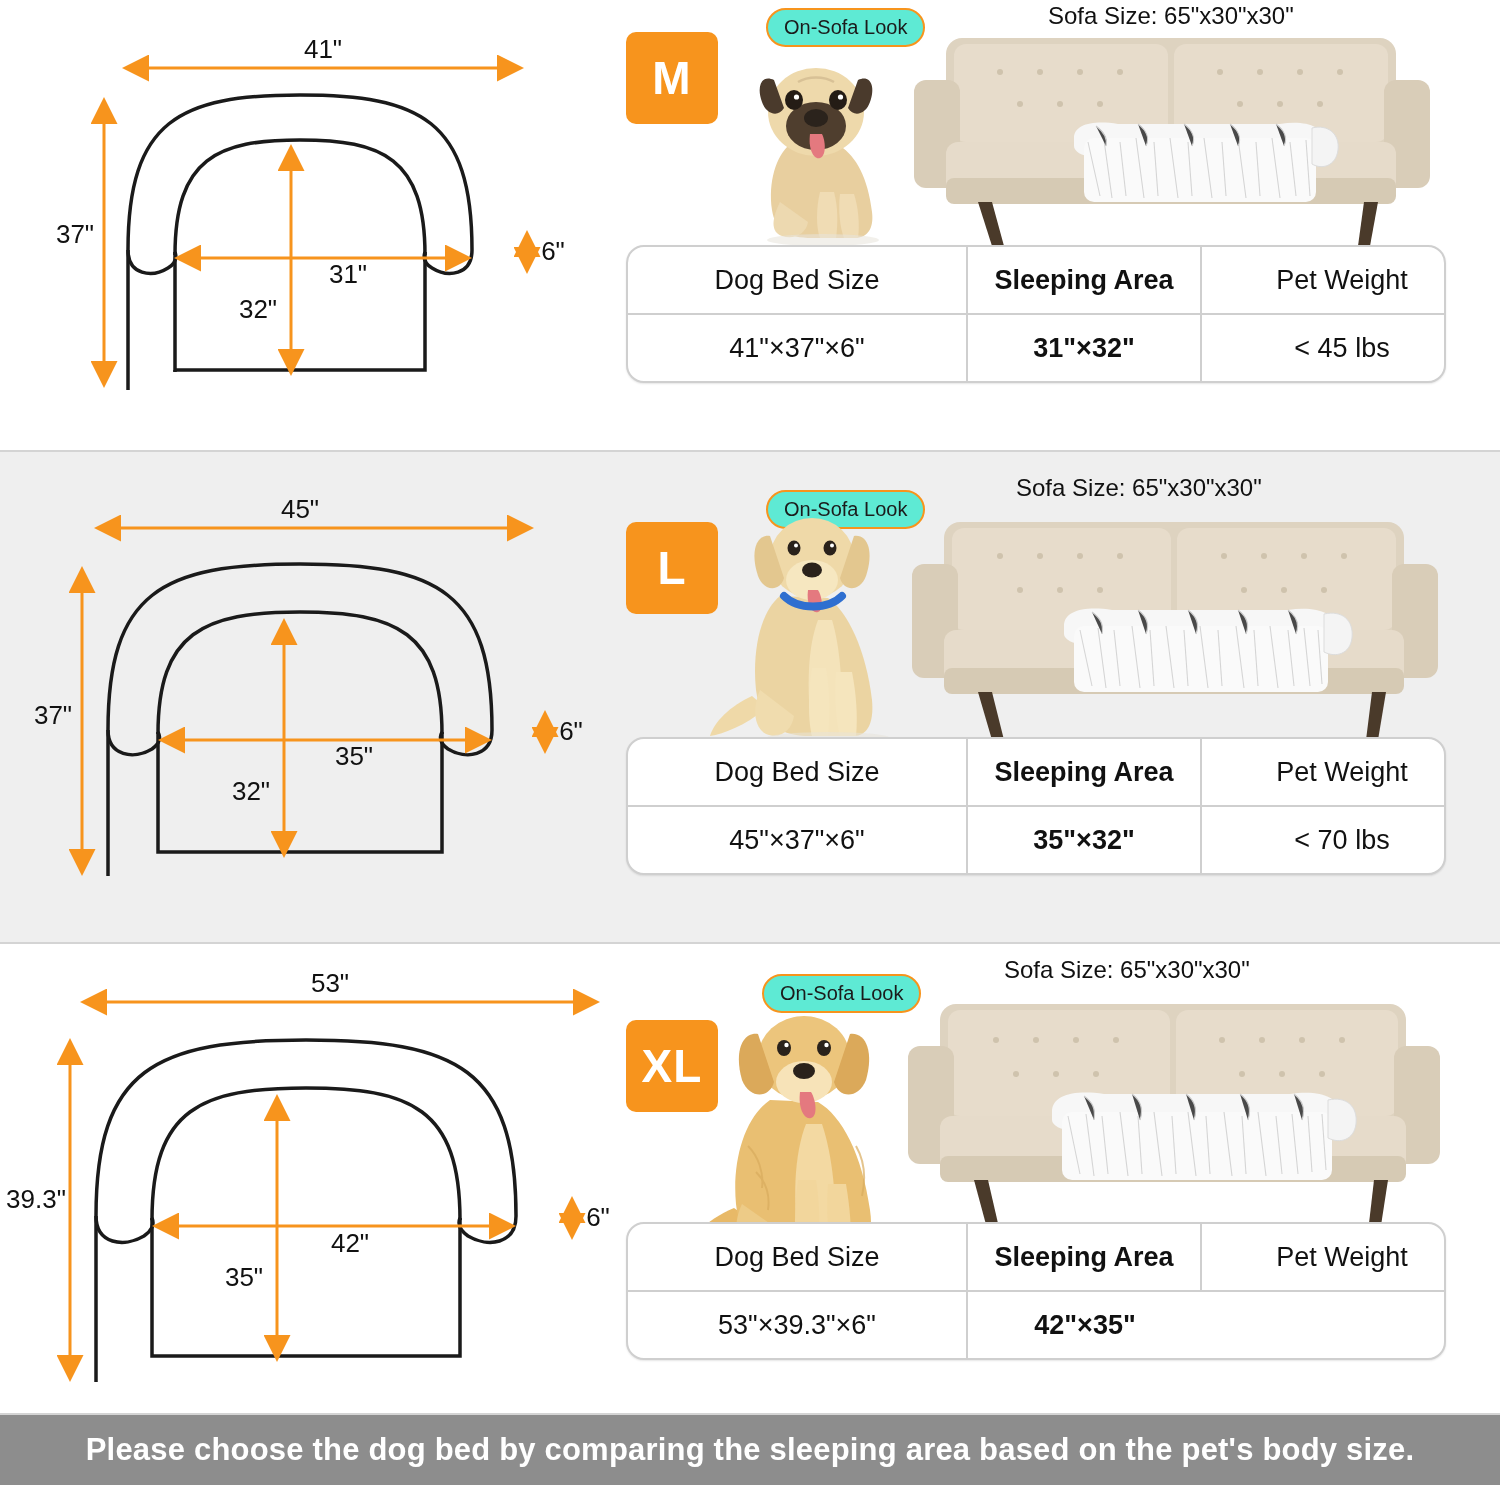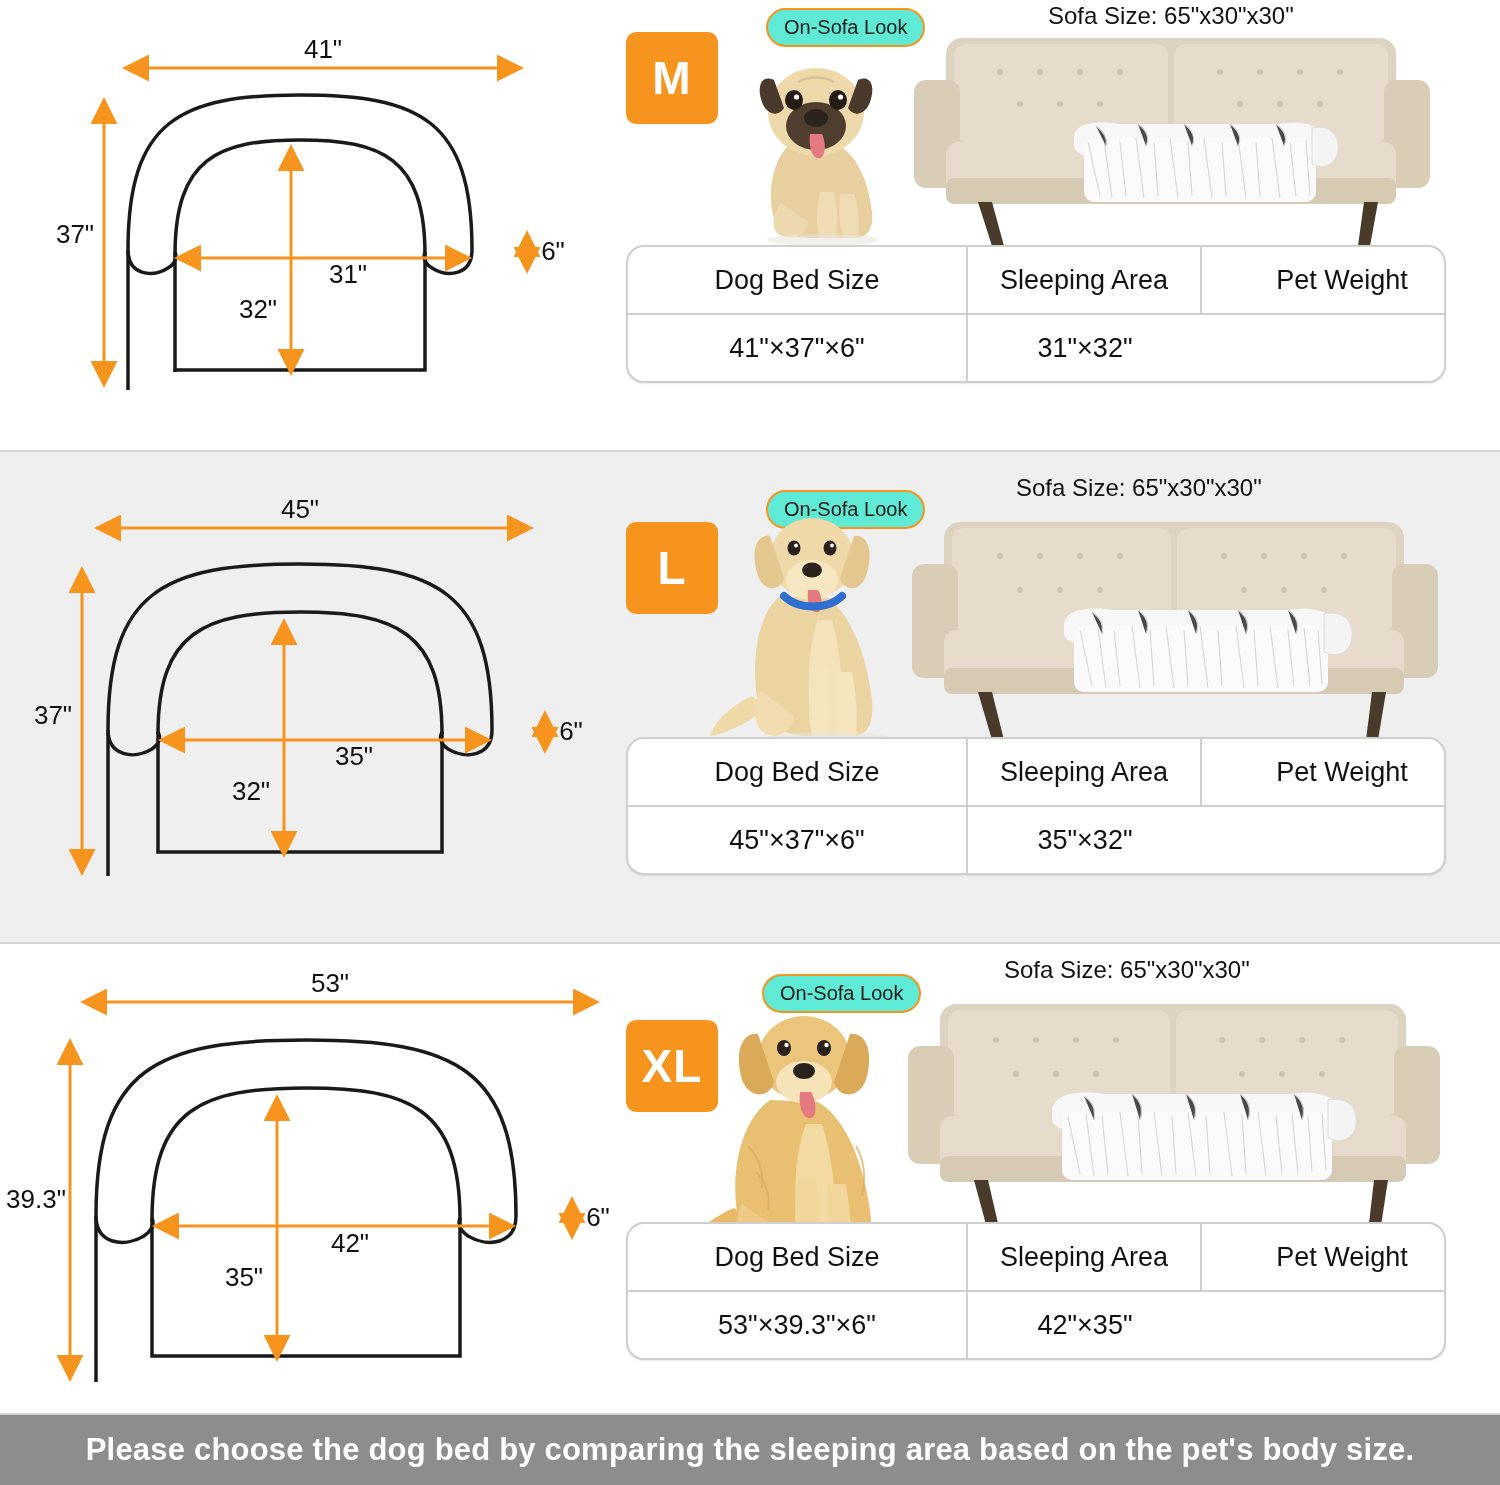--- a/index.html
+++ b/index.html
@@ -95,21 +95,21 @@
     align-items: center;
     justify-content: center;
     text-align: center;
     font-size: 27px;
     color: #111;
     height: 66px;
     border-right: 2px solid #cfcfcf;
   }
   .spec-table .cell:last-child { border-right: none; }
   .spec-table .c1 { flex: 0 0 340px; text-align: center; }
-  .spec-table .c2 { flex: 0 0 234px; }
+  .spec-table .c2 { flex: 0 0 234px; font-weight: bold; }
   .spec-table .c3 { flex: 1 1 auto; padding-left: 38px; }
 
   
   .scene { position: absolute; }
   .scene svg { display: block; }
 
   
   .dog { position: absolute; }
   .dog svg { display: block; }
 
@@ -288,20 +288,21 @@
 
       <div class="spec-table" style="left:8px; top:245px; width:820px;">
         <div class="trow head">
           <div class="cell c1">Dog Bed Size</div>
           <div class="cell c2">Sleeping Area</div>
           <div class="cell c3">Pet Weight</div>
         </div>
         <div class="trow">
           <div class="cell c1">41"×37"×6"</div>
           <div class="cell c2">31"×32"</div>
+          <div class="cell c3">&lt; 45 lbs</div>
         </div>
       </div>
 
     </div>
   </div>
 
   <div class="row-sep"></div>
 
   <div class="size-row row-l alt">
 
@@ -440,20 +441,21 @@
 
       <div class="spec-table" style="left:8px; top:285px; width:820px;">
         <div class="trow head">
           <div class="cell c1">Dog Bed Size</div>
           <div class="cell c2">Sleeping Area</div>
           <div class="cell c3">Pet Weight</div>
         </div>
         <div class="trow">
           <div class="cell c1">45"×37"×6"</div>
           <div class="cell c2">35"×32"</div>
+          <div class="cell c3">&lt; 70 lbs</div>
         </div>
       </div>
 
     </div>
   </div>
 
   <div class="row-sep"></div>
 
   <div class="size-row row-xl">
 

